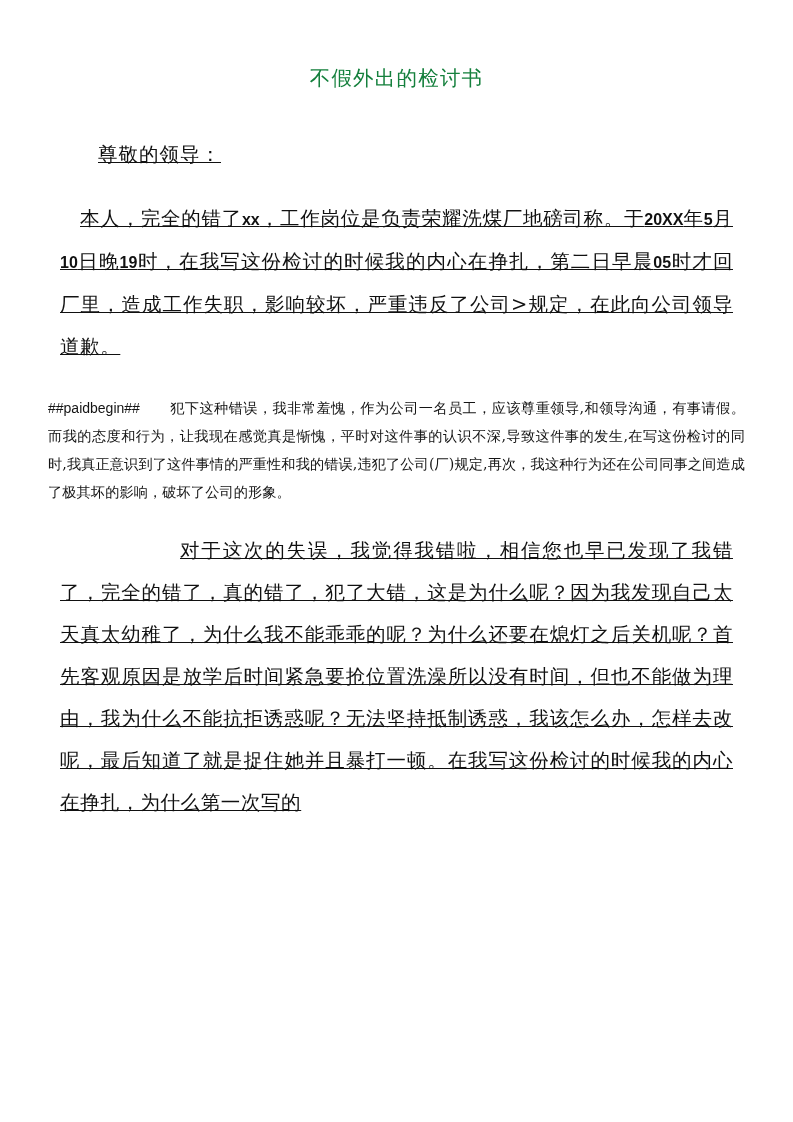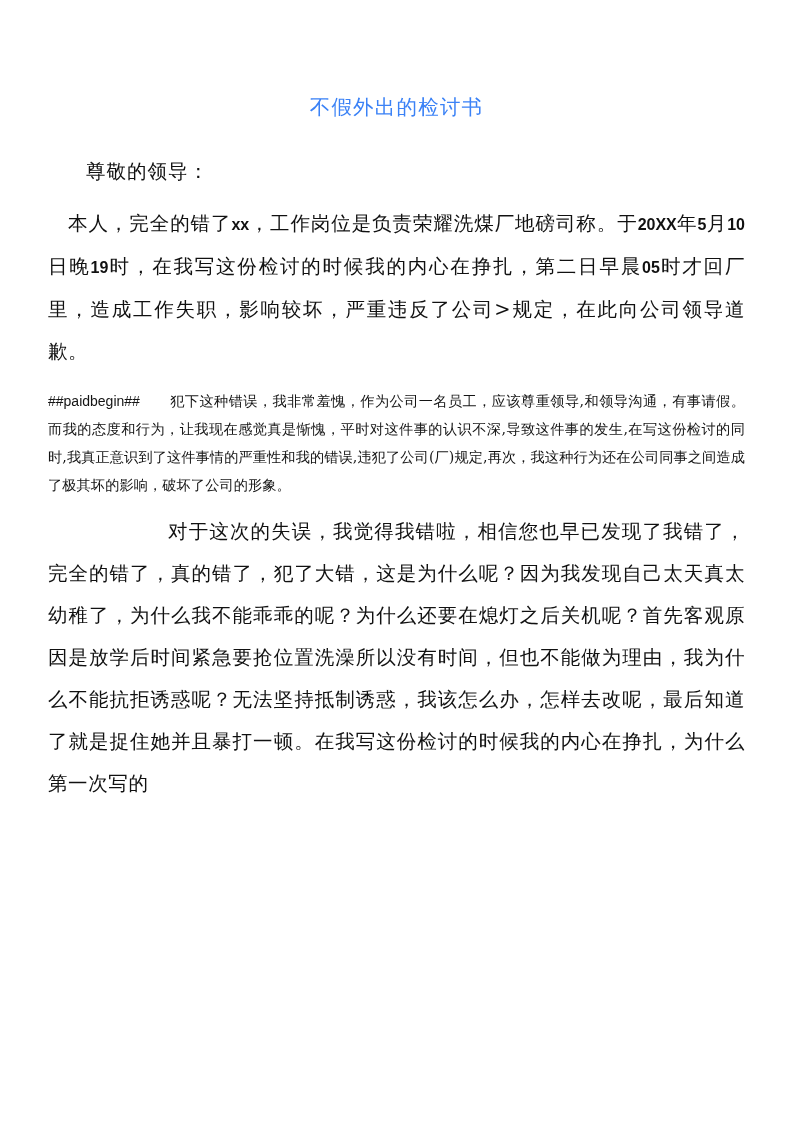--- a/index.html
+++ b/index.html
@@ -20,41 +20,42 @@
     width: 793px;
     height: 1122px;
     background: #ffffff;
     box-sizing: border-box;
     padding: 0 48px;
   }
 
   
   .doc-title {
     margin: 0;
-    padding-top: 95px;
+    padding-top: 66px;
     text-align: center;
     font-family: "DejaVu Serif", serif;
     font-size: 20.5px;
     font-weight: 400;
     letter-spacing: 1.2px;
     line-height: 1.2;
-    color: #3b82f6;
+    color: #15803d;
   }
 
   
   .para {
-    margin: 0;
+    margin: 12px;
     font-family: "DejaVu Serif", serif;
     font-size: 19.5px;
     line-height: 42px;
     letter-spacing: 0.6px;
     text-align: justify;
     text-justify: inter-character;
     color: #111111;
     word-break: break-all;
+    text-decoration: underline;
   }
 
   .salutation {
     padding-top: 31px;
     text-indent: 38px;
     letter-spacing: 1px;
   }
 
   .para-today {
     padding-top: 18px;

